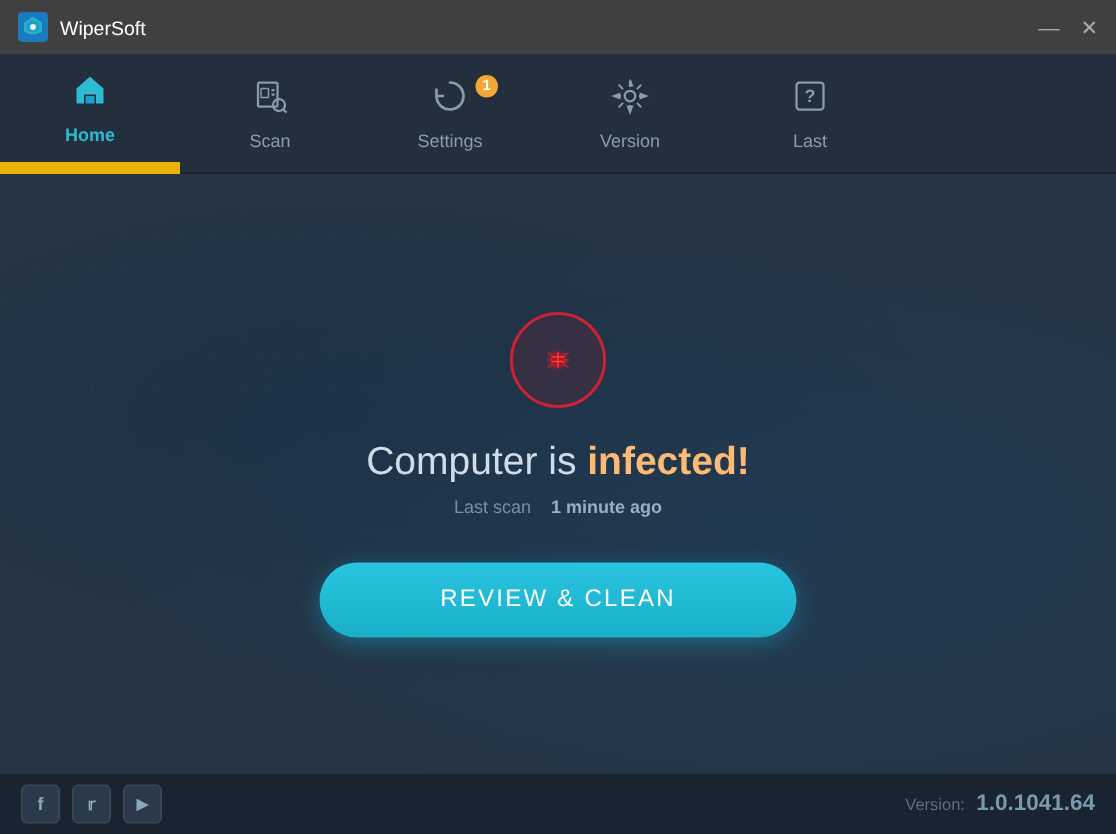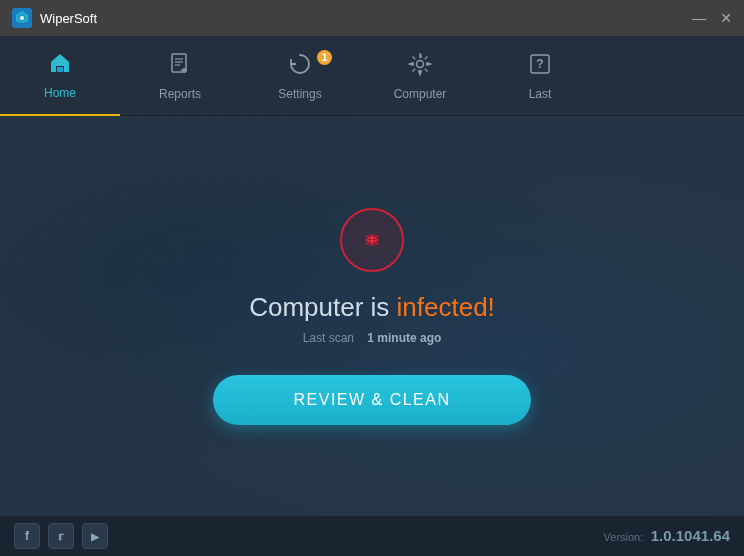--- a/index.html
+++ b/index.html
@@ -79,21 +79,22 @@
       cursor: pointer;
       color: #8a9baa;
       font-size: 13px;
       gap: 6px;
       position: relative;
       transition: color 0.2s;
     }
 
     .nav-item.active {
       color: #2bbcd4;
-      border-bottom: 2px solid #eab308;
+      border-bottom: 8px solid #eab308;
+      font-weight: bold;
     }
 
     .nav-icon {
       font-size: 22px;
       line-height: 1;
     }
 
     .nav-label {
       font-size: 12px;
     }
@@ -164,22 +165,22 @@
     #status-text {
       font-size: 26px;
       color: #d0dce8;
       font-weight: 300;
       margin-bottom: 8px;
       position: relative;
       z-index: 2;
     }
 
     #status-infected {
-      color: #f97316;
-      font-weight: 400;
+      color: #fdba74;
+      font-weight: 700;
     }
 
     #last-scan-text {
       font-size: 12px;
       color: #7a8fa0;
       margin-bottom: 30px;
       position: relative;
       z-index: 2;
     }
 
@@ -280,34 +281,34 @@
   <div class="nav-item active">
     <span class="nav-icon">
       <svg class="nav-svg" viewBox="0 0 26 26" fill="none">
         <path d="M13 4 L22 12 L22 22 L17 22 L17 16 L9 16 L9 22 L4 22 L4 12 Z" fill="#2bbcd4"></path>
         <rect x="10" y="17" width="6" height="5" fill="#1a9fc8"></rect>
       </svg>
     </span>
     <span class="nav-label">Home</span>
   </div>
 
-
   <div class="nav-item">
     <span class="nav-icon">
       <svg class="nav-svg" viewBox="0 0 26 26" fill="none">
-        <rect x="5" y="3" width="14" height="18" rx="1" stroke="#8a9baa" stroke-width="1.5" fill="none"></rect>
-        <line x1="8" y1="8" x2="16" y2="8" stroke="#8a9baa" stroke-width="1.2"></line>
-        <line x1="8" y1="11" x2="16" y2="11" stroke="#8a9baa" stroke-width="1.2"></line>
-        <line x1="8" y1="14" x2="13" y2="14" stroke="#8a9baa" stroke-width="1.2"></line>
-        <line x1="17" y1="17" x2="17" y2="22" stroke="#8a9baa" stroke-width="1.5"></line>
-        <line x1="14" y1="19" x2="20" y2="19" stroke="#8a9baa" stroke-width="1.5"></line>
+        <rect x="5" y="4" width="13" height="16" rx="1" stroke="#8a9baa" stroke-width="1.5" fill="none"></rect>
+        <rect x="7" y="8" width="5" height="6" rx="0.5" stroke="#8a9baa" stroke-width="1" fill="none"></rect>
+        <line x1="14" y1="9" x2="16" y2="9" stroke="#8a9baa" stroke-width="1.5"></line>
+        <line x1="14" y1="12" x2="16" y2="12" stroke="#8a9baa" stroke-width="1.5"></line>
+        <circle cx="19" cy="19" r="4" stroke="#8a9baa" stroke-width="1.5" fill="none"></circle>
+        <line x1="22" y1="22" x2="24" y2="24" stroke="#8a9baa" stroke-width="1.5"></line>
       </svg>
     </span>
-    <span class="nav-label">Reports</span>
-  </div>
+    <span class="nav-label">Scan</span>
+  </div>
+
 
   <div class="nav-item" style="position:relative;">
     <span class="nav-icon">
       <svg class="nav-svg" viewBox="0 0 26 26" fill="none">
         <path d="M13 4 A9 9 0 1 1 4 13" stroke="#8a9baa" stroke-width="1.8" fill="none" stroke-linecap="round"></path>
         <polyline points="4,8 4,13 9,13" stroke="#8a9baa" stroke-width="1.8" fill="none" stroke-linejoin="round"></polyline>
       </svg>
     </span>
     <span class="nav-label">Settings</span>
     <span class="badge">1</span>
@@ -322,21 +323,21 @@
         <line x1="13" y1="3" x2="13" y2="7" stroke="#8a9baa" stroke-width="1.5"></line>
         <line x1="13" y1="19" x2="13" y2="23" stroke="#8a9baa" stroke-width="1.5"></line>
         <line x1="3" y1="13" x2="7" y2="13" stroke="#8a9baa" stroke-width="1.5"></line>
         <line x1="19" y1="13" x2="23" y2="13" stroke="#8a9baa" stroke-width="1.5"></line>
         <line x1="5.5" y1="5.5" x2="8.4" y2="8.4" stroke="#8a9baa" stroke-width="1.3"></line>
         <line x1="17.6" y1="17.6" x2="20.5" y2="20.5" stroke="#8a9baa" stroke-width="1.3"></line>
         <line x1="20.5" y1="5.5" x2="17.6" y2="8.4" stroke="#8a9baa" stroke-width="1.3"></line>
         <line x1="8.4" y1="17.6" x2="5.5" y2="20.5" stroke="#8a9baa" stroke-width="1.3"></line>
       </svg>
     </span>
-    <span class="nav-label">Computer</span>
+    <span class="nav-label">Version</span>
   </div>
 
   <div class="nav-item">
     <span class="nav-icon">
       <svg class="nav-svg" viewBox="0 0 26 26" fill="none">
         <rect x="4" y="4" width="18" height="18" rx="2" stroke="#8a9baa" stroke-width="1.5" fill="none"></rect>
         <text x="13" y="17" text-anchor="middle" fill="#8a9baa" font-size="12" font-weight="bold">?</text>
       </svg>
     </span>
     <span class="nav-label">Last</span>

